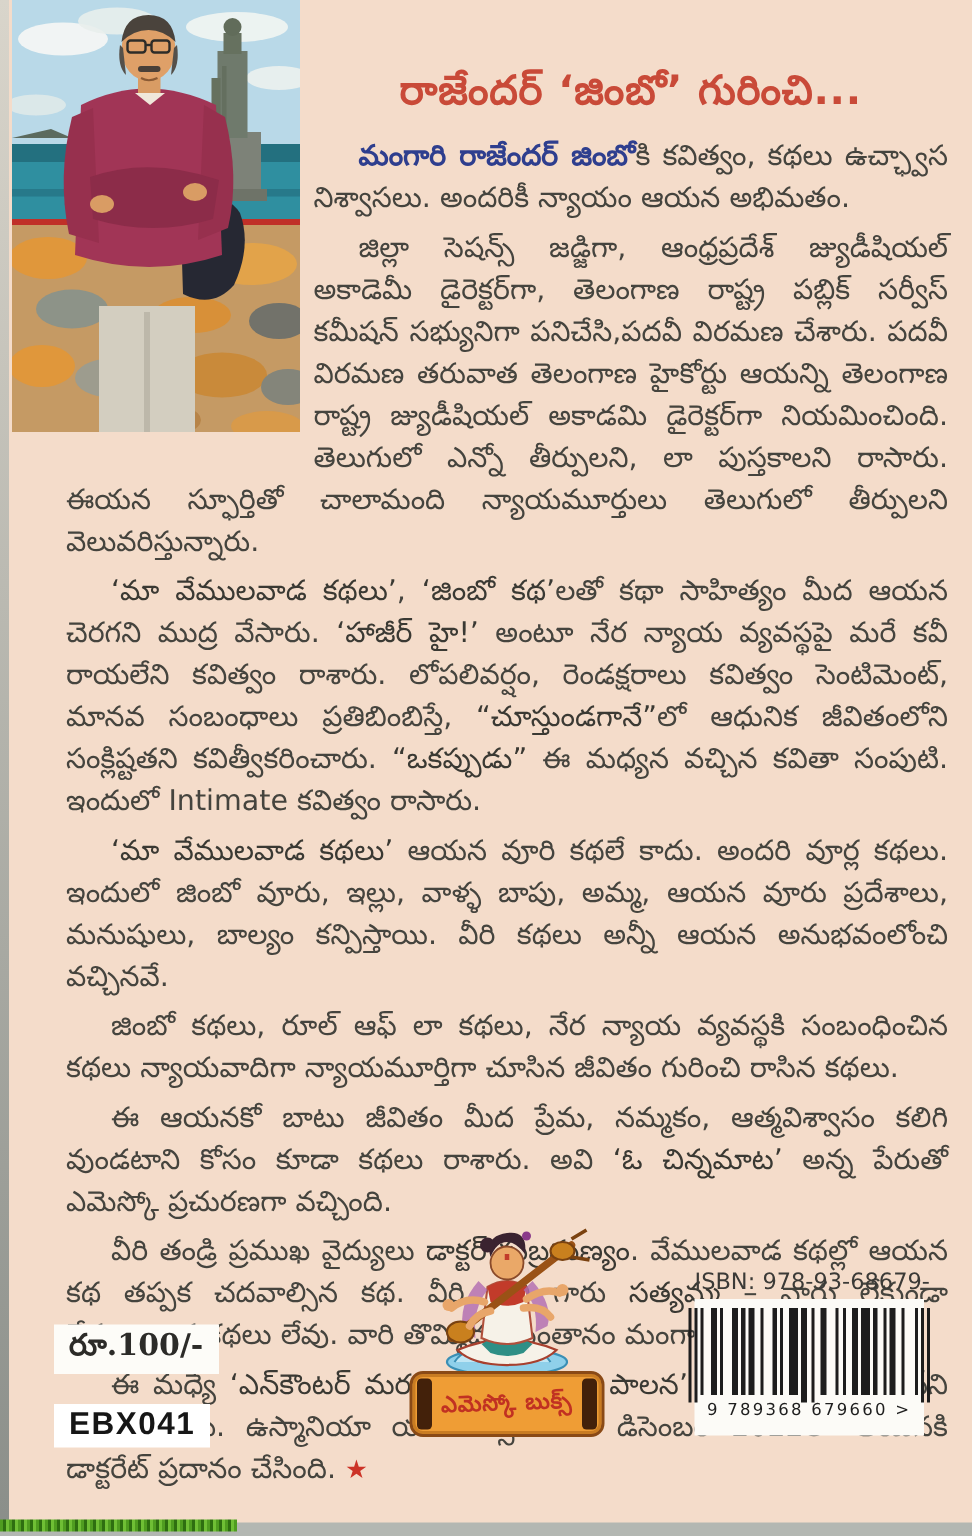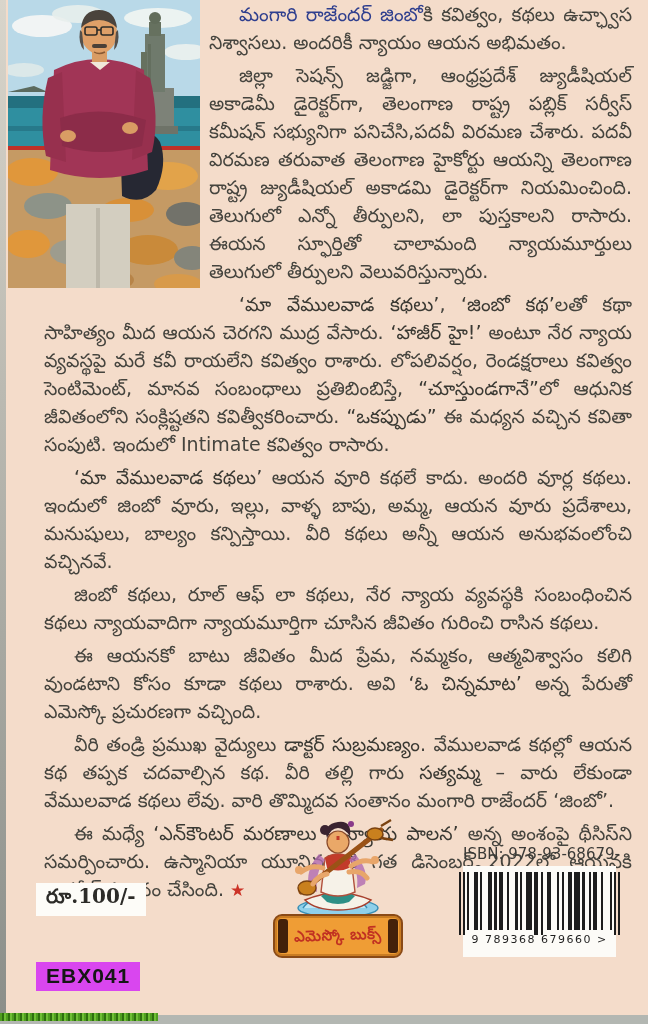--- a/index.html
+++ b/index.html
@@ -9,26 +9,26 @@
              background:linear-gradient(to bottom,#d9d5cb,#8a8e89);z-index:4;}
   .edge-bottom{position:absolute;left:0;top:1015px;width:648px;height:9px;background:#b3b7b2;z-index:4;}
 
   .content{position:relative;padding:0 16px 0 44px;}
   .photo{float:left;width:192px;height:288px;margin:0 9px 6px -36px;display:block;}
 
   .title{margin:0;padding:44px 0 12px;text-align:center;font-weight:bold;font-size:27px;line-height:1.25;
          color:#c94a38;letter-spacing:.5px;}
   p.body{margin:0 0 5px;text-indent:30px;font-size:19px;line-height:28px;color:#45443e;text-align:justify;}
   p.body .b{font-weight:normal;color:#3a3933;}
-  p.body .blue{font-weight:normal;color:#2e3e8e;}
+  p.body .blue{font-weight:bold;color:#2e3e8e;}
   p.body .star{color:#cc3327;font-size:17px;}
 
   .price{position:absolute;left:36px;top:883px;background:#fdfcf8;padding:1px 10px 3px;
          font-family:"DejaVu Serif",serif;font-weight:bold;font-size:20px;color:#2c2b28;z-index:2;}
-  .code{position:absolute;left:36px;top:962px;background:#d946ef;padding:2px 10px 3px;
+  .code{position:absolute;left:36px;top:936px;background:#ffffff;padding:2px 10px 3px;
         font-family:"Liberation Sans",sans-serif;font-weight:bold;font-size:21px;color:#161616;
         letter-spacing:1px;z-index:2;}
 
   .logo{position:absolute;left:262px;top:808px;width:152px;text-align:center;z-index:2;}
   .logo svg{display:block;margin:0 auto;}
   .plaque{position:relative;margin:-6px auto 0;width:126px;height:40px;background:#ef9d35;
           border:2px solid #8a4a16;border-radius:9px;display:flex;align-items:center;justify-content:center;
           box-shadow:inset 0 0 0 2px #c97c22;}
   .plaque:before,.plaque:after{content:"";position:absolute;top:3px;bottom:3px;width:10px;
           background:#43210a;border-radius:3px;}
@@ -110,20 +110,21 @@
         <path d="M72 30 q-2 14 4 20 l-2 -18 Z" fill="#55504a"></path>
         <path d="M110 30 q2 14 -4 20 l2 -18 Z" fill="#55504a"></path>
         <rect x="77" y="27" width="12" height="8" rx="2" fill="none" stroke="#2e2c28" stroke-width="1.6"></rect>
         <rect x="93" y="27" width="12" height="8" rx="2" fill="none" stroke="#2e2c28" stroke-width="1.6"></rect>
         <line x1="89" y1="30" x2="93" y2="30" stroke="#2e2c28" stroke-width="1.6"></line>
         <rect x="84" y="44" width="15" height="4" rx="2" fill="#4a4038"></rect>
         <path d="M86 52 q5 3 11 0" stroke="#8a5a34" stroke-width="1.4" fill="none"></path>
       </g>
     </svg>
 
+    <div class="title">రాజేందర్ ‘జింబో’ గురించి...</div>
 
     <p class="body"><span class="blue">మంగారి రాజేందర్ జింబో</span><span>కి కవిత్వం, కథలు ఉచ్ఛ్వాస నిశ్వాసలు. అందరికీ న్యాయం ఆయన అభిమతం.</span></p>
     <p class="body"><span>జిల్లా సెషన్స్ జడ్జిగా, ఆంధ్రప్రదేశ్ జ్యుడీషియల్ అకాడెమీ డైరెక్టర్‌గా, తెలంగాణ రాష్ట్ర పబ్లిక్ సర్వీస్ కమీషన్ సభ్యునిగా పనిచేసి,పదవీ విరమణ చేశారు. పదవీ విరమణ తరువాత తెలంగాణ హైకోర్టు ఆయన్ని తెలంగాణ రాష్ట్ర జ్యుడీషియల్ అకాడమి డైరెక్టర్‌గా నియమించింది. తెలుగులో ఎన్నో తీర్పులని, లా పుస్తకాలని రాసారు. ఈయన స్ఫూర్తితో చాలామంది న్యాయమూర్తులు తెలుగులో తీర్పులని వెలువరిస్తున్నారు.</span></p>
     <p class="body"><span class="b">‘మా వేములవాడ కథలు’</span><span>, </span><span class="b">‘జింబో కథ’</span><span>లతో కథా సాహిత్యం మీద ఆయన చెరగని ముద్ర వేసారు. </span><span class="b">‘హాజీర్ హై!’</span><span> అంటూ నేర న్యాయ వ్యవస్థపై మరే కవీ రాయలేని కవిత్వం రాశారు. లోపలివర్షం, రెండక్షరాలు కవిత్వం సెంటిమెంట్, మానవ సంబంధాలు ప్రతిబింబిస్తే, </span><span class="b">“చూస్తుండగానే”</span><span>లో ఆధునిక జీవితంలోని సంక్లిష్టతని కవిత్వీకరించారు. </span><span class="b">“ఒకప్పుడు”</span><span> ఈ మధ్యన వచ్చిన కవితా సంపుటి. ఇందులో Intimate కవిత్వం రాసారు.</span></p>
     <p class="body"><span class="b">‘మా వేములవాడ కథలు’</span><span> ఆయన వూరి కథలే కాదు. అందరి వూర్ల కథలు. ఇందులో జింబో వూరు, ఇల్లు, వాళ్ళ బాపు, అమ్మ, ఆయన వూరు ప్రదేశాలు, మనుషులు, బాల్యం కన్పిస్తాయి. వీరి కథలు అన్నీ ఆయన అనుభవంలోంచి వచ్చినవే.</span></p>
     <p class="body"><span>జింబో కథలు, రూల్ ఆఫ్ లా కథలు, నేర న్యాయ వ్యవస్థకి సంబంధించిన కథలు న్యాయవాదిగా న్యాయమూర్తిగా చూసిన జీవితం గురించి రాసిన కథలు.</span></p>
     <p class="body"><span>ఈ ఆయనకో బాటు జీవితం మీద ప్రేమ, నమ్మకం, ఆత్మవిశ్వాసం కలిగి వుండటాని కోసం కూడా కథలు రాశారు. అవి </span><span class="b">‘ఓ చిన్నమాట’</span><span> అన్న పేరుతో ఎమెస్కో ప్రచురణగా వచ్చింది.</span></p>
     <p class="body"><span>వీరి తండ్రి ప్రముఖ వైద్యులు </span><span class="b">డాక్టర్ సుబ్రమణ్యం</span><span>. వేములవాడ కథల్లో ఆయన కథ తప్పక చదవాల్సిన కథ. వీరి తల్లి గారు </span><span class="b">సత్యమ్మ</span><span> – వారు లేకుండా వేములవాడ కథలు లేవు. వారి తొమ్మిదవ సంతానం మంగారి రాజేందర్ ‘జింబో’.</span></p>
     <p class="body"><span>ఈ మధ్యే </span><span class="b">‘ఎన్‌కౌంటర్ మరణాలు – న్యాయ పాలన’</span><span> అన్న అంశంపై థీసిస్‌ని సమర్పించారు. ఉస్మానియా యూనివర్సిటి గత డిసెంబర్ 2022లో ఆయనకి డాక్టరేట్ ప్రదానం చేసింది. </span><span class="star">★</span></p>
   </div>

